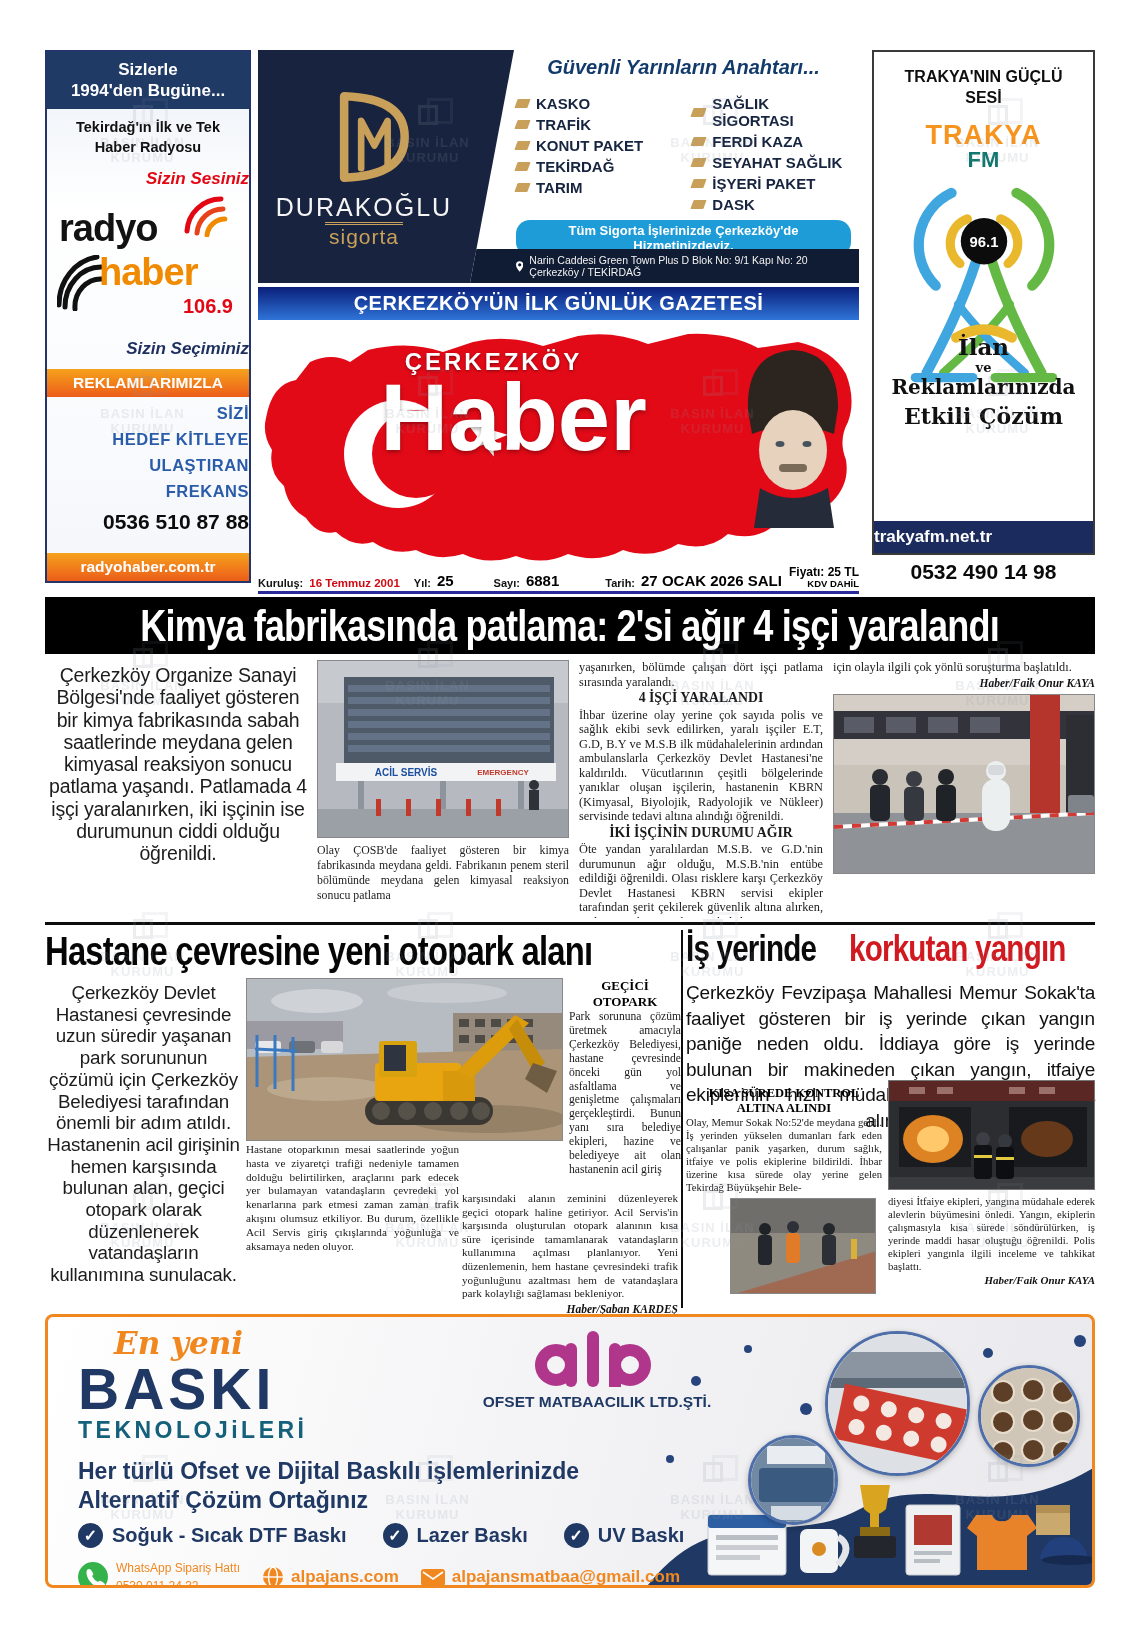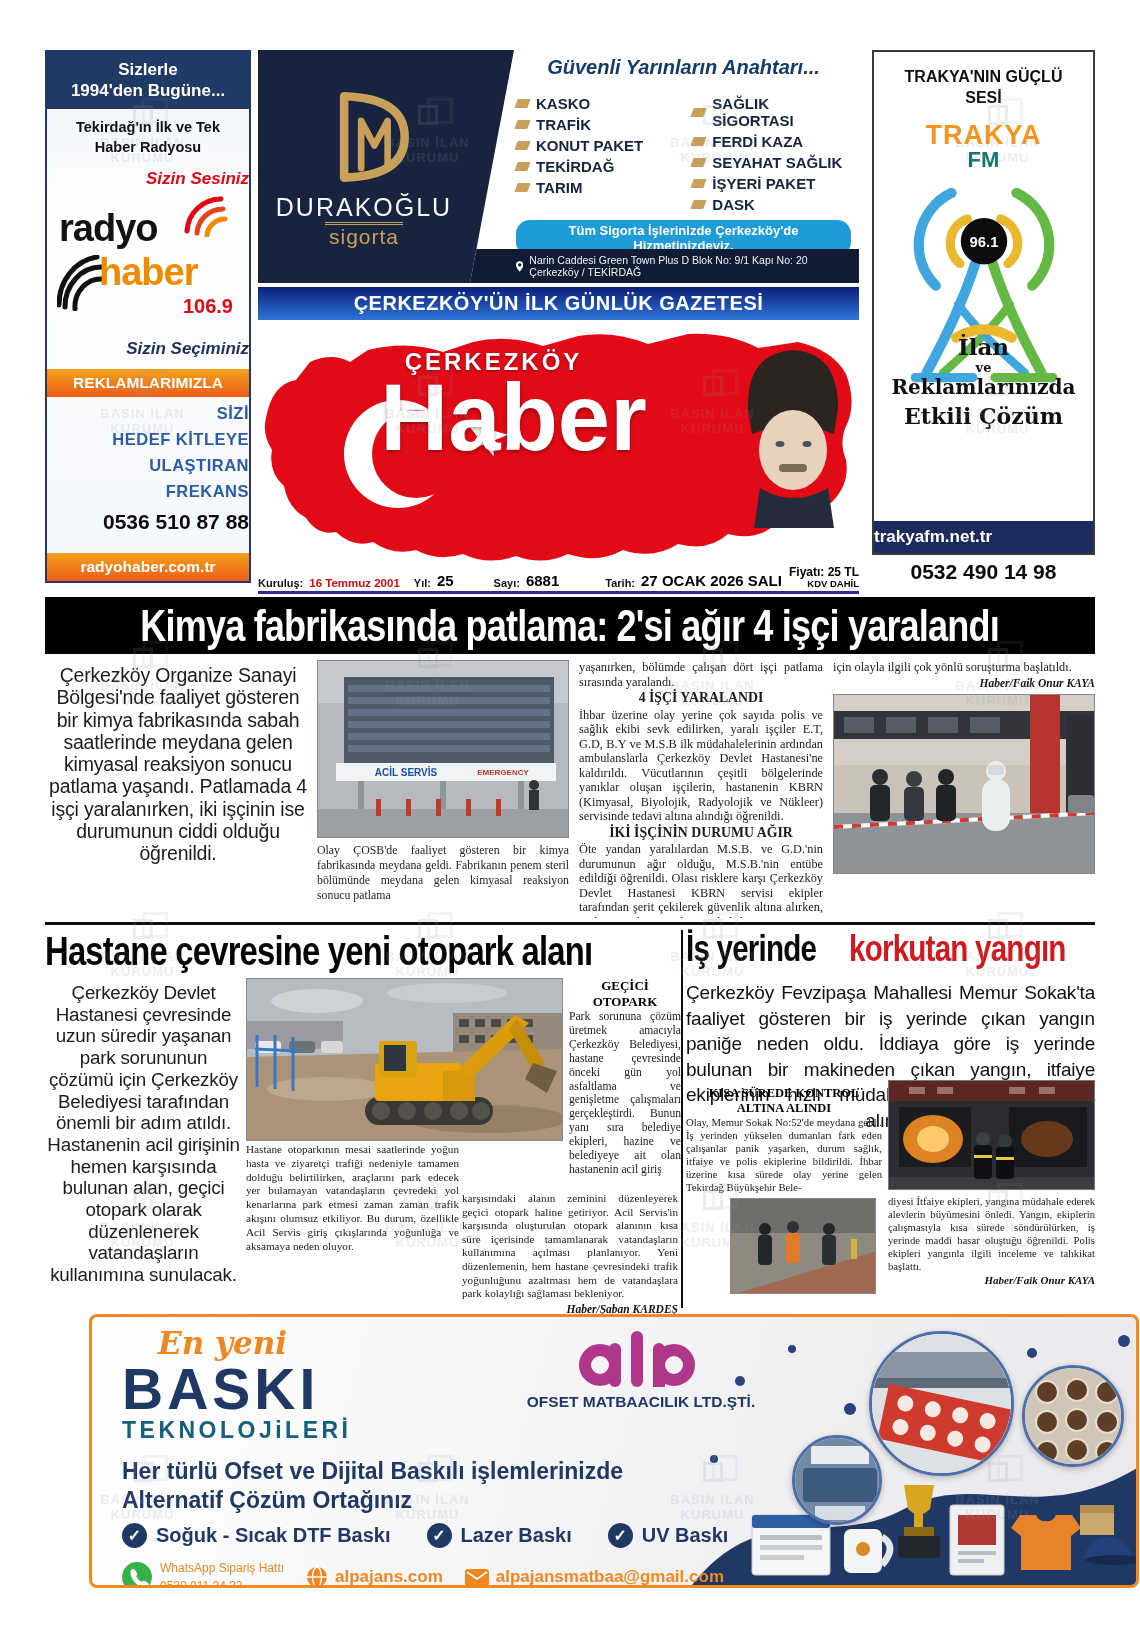--- a/index.html
+++ b/index.html
@@ -117,21 +117,21 @@
   .s3lead { position:absolute; left:0; top:50px; width:409px; font-size:19px; line-height:25.5px; letter-spacing:-.2px; color:#101010; text-align:justify; text-align-last:center; }
   .s3a { position:absolute; left:0; top:156px; width:196px; }
   .s3a h4 { font-size:12.5px; text-align:center; line-height:15px; font-weight:bold; }
   .s3a p, .s3b p { font-size:10.7px; line-height:12.9px; text-align:justify; color:#1a1a1a; }
   .s3photo5 { margin:5px 0 0 44px; width:146px; height:96px; overflow:hidden; border:1px solid #888; }
   .s3b { position:absolute; left:202px; top:150px; width:207px; }
   .s3photo4 { width:207px; height:110px; overflow:hidden; border:1px solid #777; margin-bottom:5px; }
   .s3b .byline { font-size:11px; }
 
   
-  .ad-alp { left:45px; top:1314px; width:1050px; height:274px; border:3.5px solid #f0871f; border-radius:8px; background:linear-gradient(105deg,#ffffff 0%,#f4f4f6 45%,#e9e9ed 100%); overflow:hidden;margin-left:44px; }
+  .ad-alp { left:45px; top:1314px; width:1050px; height:274px; border:3.5px solid #f0871f; border-radius:8px; background:linear-gradient(105deg,#ffffff 0%,#f4f4f6 45%,#e9e9ed 100%); overflow:hidden; }
   .alp-wave { position:absolute; inset:0; }
   .alp-left { position:absolute; left:30px; top:8px; }
   .alp-script { font-family:"DejaVu Serif", serif; font-style:italic; font-weight:bold; color:#f0871f; font-size:31px; margin-left:36px; }
   .alp-big { color:#1f3864; font-weight:800; font-size:57px; letter-spacing:4px; line-height:56px; }
   .alp-sub { color:#15607a; font-weight:bold; font-size:23px; letter-spacing:3.5px; }
   .alp-center { position:absolute; left:404px; top:12px; width:290px; text-align:center; }
   .alp-brand { color:#b0368c; font-weight:800; font-size:29px; letter-spacing:2px; margin-top:2px; }
   .alp-brandsub { color:#1f3864; font-weight:800; font-size:15.5px; margin-top:2px; }
   .alp-desc { position:absolute; left:30px; top:140px; width:560px; color:#1f3864; font-weight:bold; font-size:23px; line-height:29px; }
   .alp-checks { position:absolute; left:30px; top:206px; display:flex; gap:36px; align-items:center; }

